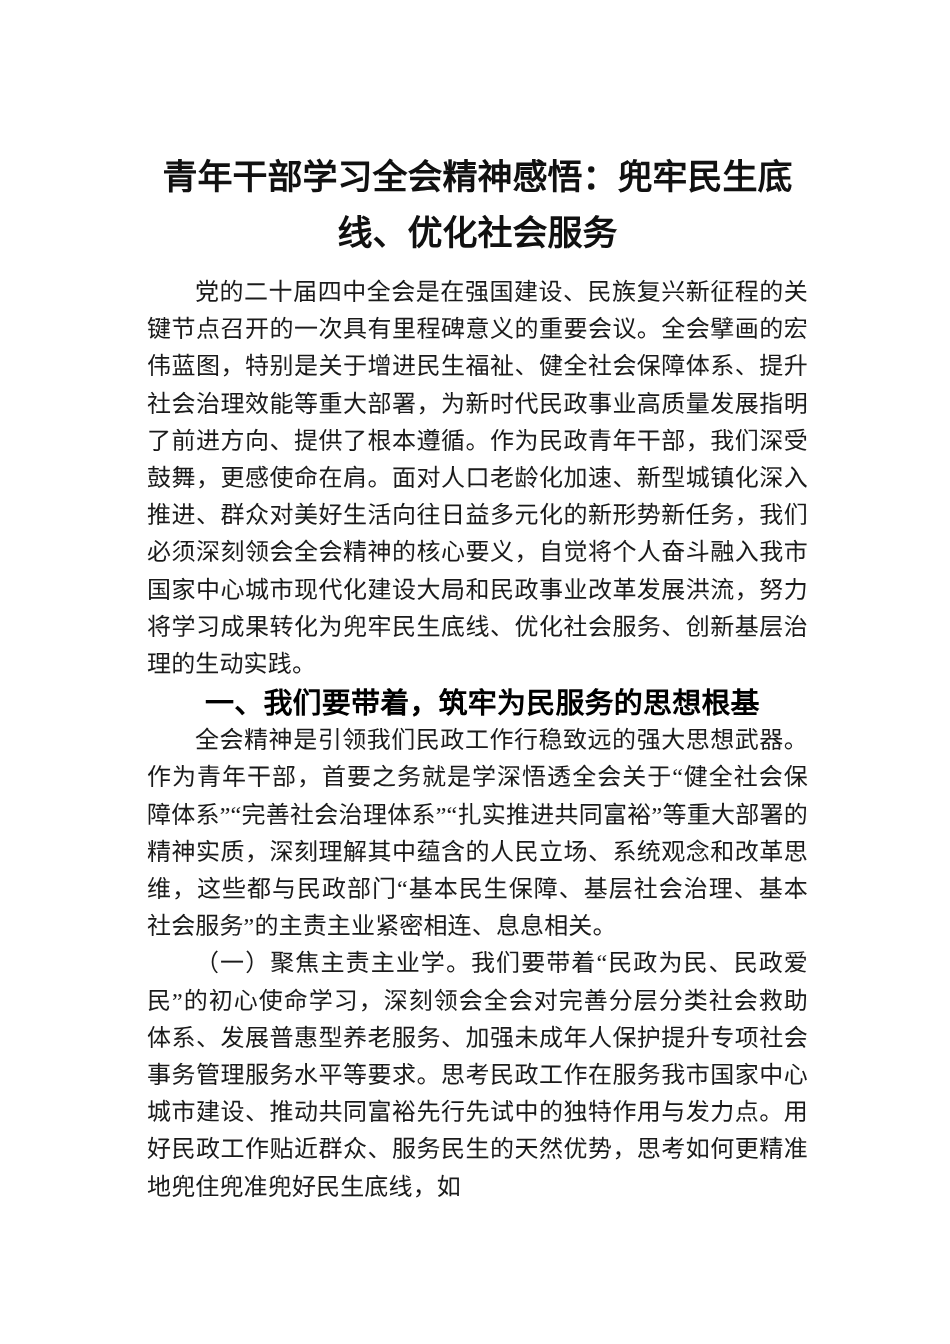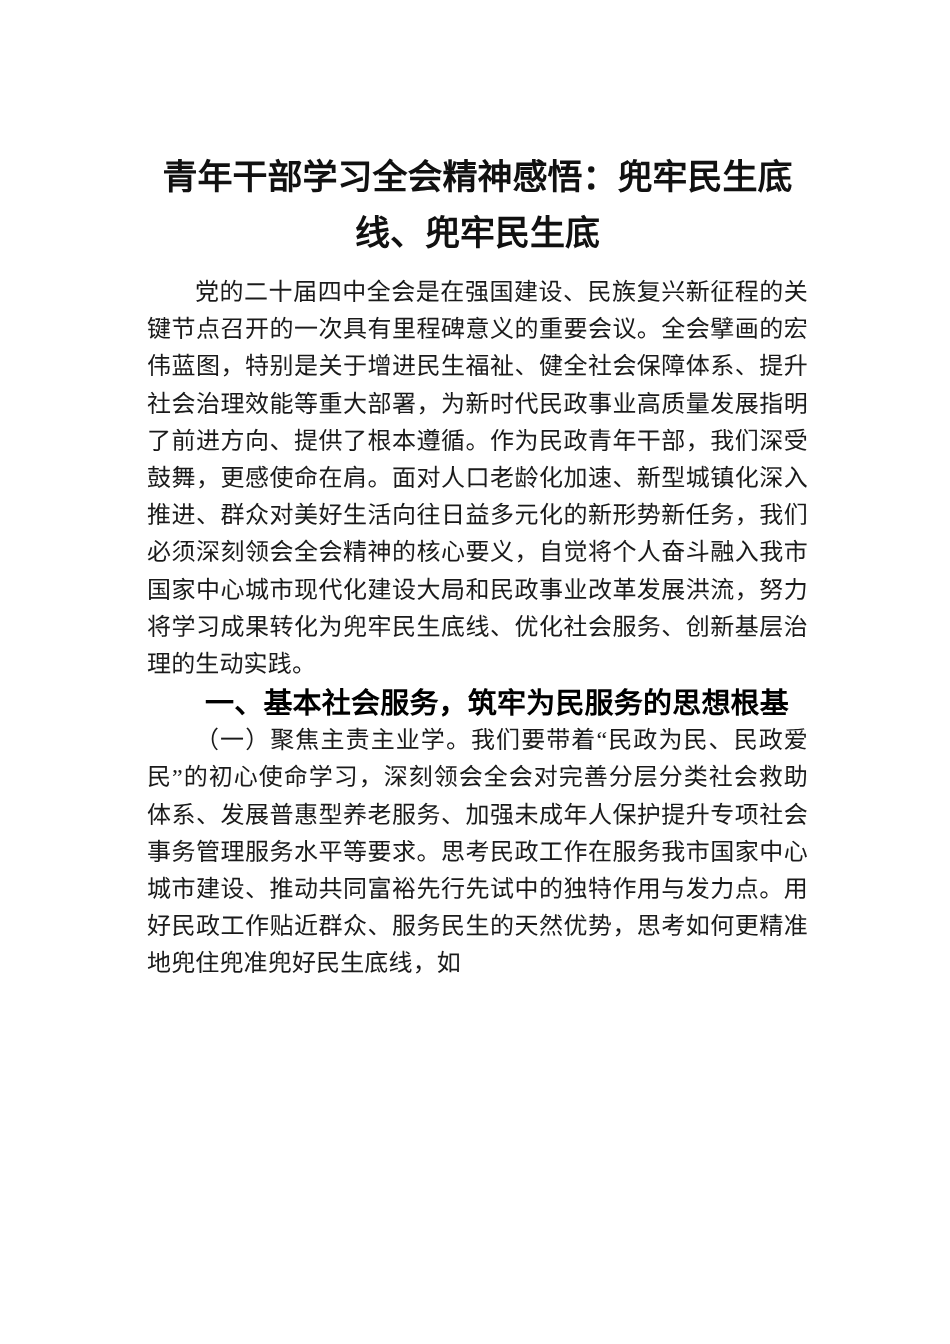--- a/index.html
+++ b/index.html
@@ -71,24 +71,25 @@
   }
 </style>
 </head>
 <body>
 
 <div class="page">
   <div class="content">
 
     <h1 class="doc-title">
       <span>青年干部学习全会精神感悟：兜牢民生底</span><br>
-      <span>线、兜牢民生底</span>
+      <span>线、优化社会服务</span>
     </h1>
 
     <p class="para">党的二十届四中全会是在强国建设、民族复兴新征程的关键节点召开的一次具有里程碑意义的重要会议。全会擘画的宏伟蓝图，特别是关于增进民生福祉、健全社会保障体系、提升社会治理效能等重大部署，为新时代民政事业高质量发展指明了前进方向、提供了根本遵循。作为民政青年干部，我们深受鼓舞，更感使命在肩。面对人口老龄化加速、新型城镇化深入推进、群众对美好生活向往日益多元化的新形势新任务，我们必须深刻领会全会精神的核心要义，自觉将个人奋斗融入我市国家中心城市现代化建设大局和民政事业改革发展洪流，努力将学习成果转化为兜牢民生底线、优化社会服务、创新基层治理的生动实践。</p>
 
-    <p class="section-heading">一、基本社会服务，筑牢为民服务的思想根基</p>
+    <p class="section-heading">一、我们要带着，筑牢为民服务的思想根基</p>
 
+    <p class="para">全会精神是引领我们民政工作行稳致远的强大思想武器。作为青年干部，首要之务就是学深悟透全会关于“健全社会保障体系”“完善社会治理体系”“扎实推进共同富裕”等重大部署的精神实质，深刻理解其中蕴含的人民立场、系统观念和改革思维，这些都与民政部门“基本民生保障、基层社会治理、基本社会服务”的主责主业紧密相连、息息相关。</p>
 
     <p class="para">（一）聚焦主责主业学。我们要带着“民政为民、民政爱民”的初心使命学习，深刻领会全会对完善分层分类社会救助体系、发展普惠型养老服务、加强未成年人保护提升专项社会事务管理服务水平等要求。思考民政工作在服务我市国家中心城市建设、推动共同富裕先行先试中的独特作用与发力点。用好民政工作贴近群众、服务民生的天然优势，思考如何更精准地兜住兜准兜好民生底线，如</p>
 
   </div>
 </div>
 
 </body></html>

